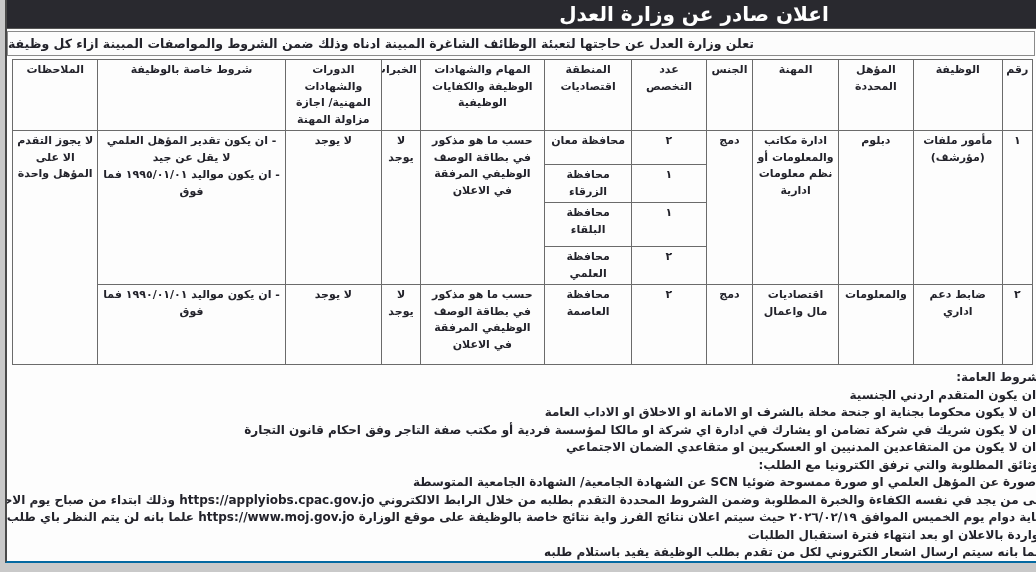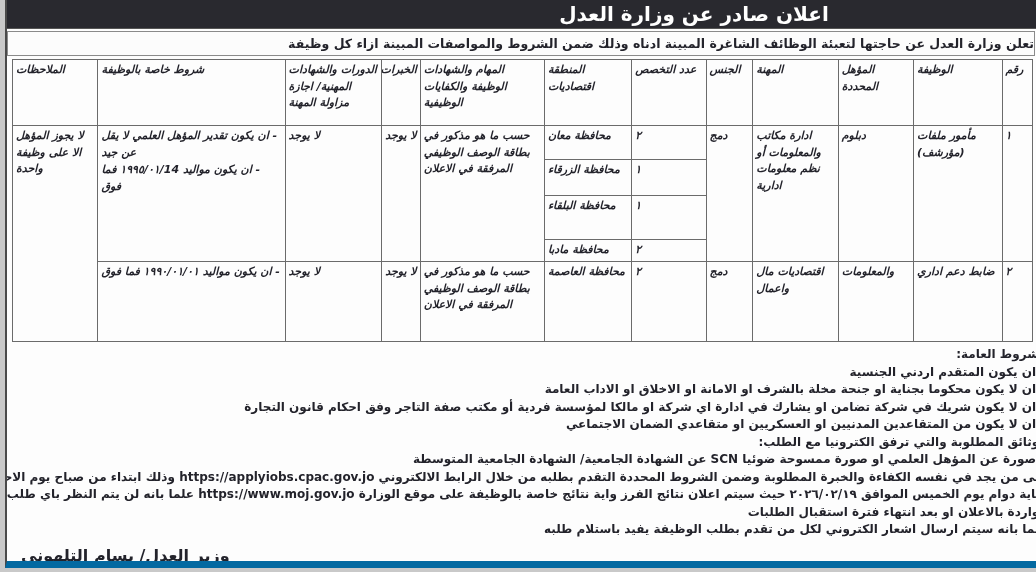--- a/index.html
+++ b/index.html
@@ -8,21 +8,21 @@
     background:#c9c9c9;
     font-family:"DejaVu Sans",sans-serif;
     color:#23232b;
     -webkit-font-smoothing:antialiased;
   }
   .doc{
     width:1029px;height:561px;
     margin-left:0;margin-right:0;
     background:#fdfdfd;
     border-left:2px solid #4a4a4a;
-    border-bottom:7px solid #0369a1;
+    border-bottom:2px solid #0369a1;
     margin-left:5px;
     overflow:hidden;
     position:relative;
   }
   
   .title-bar{
     height:28px;
     background:#29292f;
     border-bottom:1px solid #555;
     display:flex;align-items:center;
@@ -32,41 +32,40 @@
   .title-bar .title-text{
     color:#ffffff;font-weight:bold;font-size:20px;letter-spacing:1px;
     white-space:nowrap;
   }
   
   .subtitle-bar{
     margin:2px 1px 3px 0;
     border:1px solid #8a8a8a;
     background:#fcfcfc;
     height:23px;line-height:23px;
-    text-align:right;
+    text-align:left;
     font-weight:bold;font-size:12.5px;
     white-space:nowrap;
     overflow:hidden;
   }
   
   table.jobs{
     border-collapse:collapse;
     table-layout:fixed;
     width:1021px;
     margin:0 3px 0 0;
     font-size:11px;font-weight:bold;
   }
   table.jobs th,table.jobs td{
     border:1px solid #6b6b6b;
     padding:2px 3px;
     vertical-align:top;
-    text-align:left;
+    text-align:center;
     line-height:1.5;
     overflow:hidden;
-    font-style:italic;
   }
   table.jobs{border:1.5px solid #4a4a4a;}
   thead tr{height:66px;}
   tbody tr:nth-child(1){height:34px;}
   tbody tr:nth-child(2){height:36px;}
   tbody tr:nth-child(3){height:44px;}
   tbody tr:nth-child(4){height:22px;}
   tbody tr:nth-child(5){height:80px;}
   td.c-vac,td.c-region{vertical-align:middle;}
   td.c-special{text-align:right;}
@@ -139,35 +138,35 @@
           <td rowspan="4" class="c-qual">دبلوم</td>
           <td rowspan="4" class="c-spec">ادارة مكاتب والمعلومات أو نظم معلومات ادارية</td>
           <td rowspan="4" class="c-gender">دمج</td>
           <td class="c-vac">٢</td>
           <td class="c-region">محافظة معان</td>
           <td rowspan="4" class="c-duties">حسب ما هو مذكور في بطاقة الوصف الوظيفي المرفقة في الاعلان</td>
           <td rowspan="4" class="c-exp">لا يوجد</td>
           <td rowspan="4" class="c-courses">لا يوجد</td>
           <td rowspan="4" class="c-special">
             <div>- ان يكون تقدير المؤهل العلمي لا يقل عن جيد</div>
-            <div>- ان يكون مواليد ١٩٩٥/٠١/14 فما فوق</div>
+            <div>- ان يكون مواليد ١٩٩٥/٠١/٠١ فما فوق</div>
           </td>
-          <td rowspan="5" class="c-notes">لا يجوز المؤهل الا على وظيفة واحدة</td>
+          <td rowspan="5" class="c-notes">لا يجوز التقدم الا على المؤهل واحدة</td>
         </tr>
         <tr>
           <td class="c-vac">١</td>
           <td class="c-region">محافظة الزرقاء</td>
         </tr>
         <tr>
           <td class="c-vac">١</td>
           <td class="c-region">محافظة البلقاء</td>
         </tr>
         <tr>
           <td class="c-vac">٢</td>
-          <td class="c-region">محافظة مادبا</td>
+          <td class="c-region">محافظة العلمي</td>
         </tr>
         <tr>
           <td class="c-num">٢</td>
           <td class="c-job">ضابط دعم اداري</td>
           <td class="c-qual">والمعلومات</td>
           <td class="c-spec">اقتصاديات مال واعمال</td>
           <td class="c-gender">دمج</td>
           <td class="c-vac">٢</td>
           <td class="c-region">محافظة العاصمة</td>
           <td class="c-duties">حسب ما هو مذكور في بطاقة الوصف الوظيفي المرفقة في الاعلان</td>

